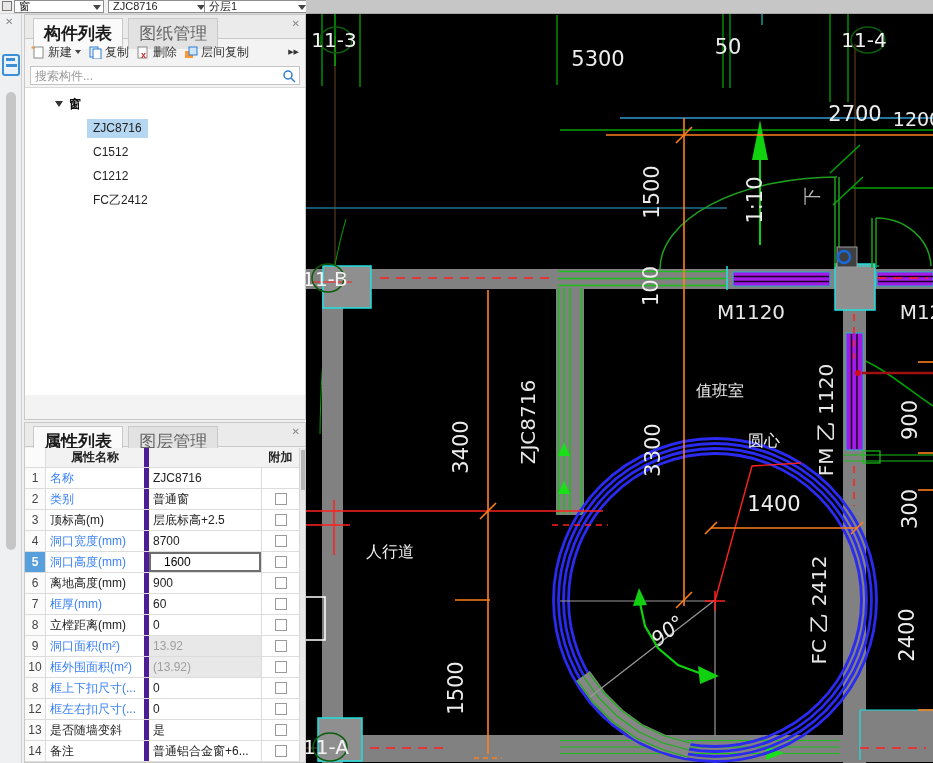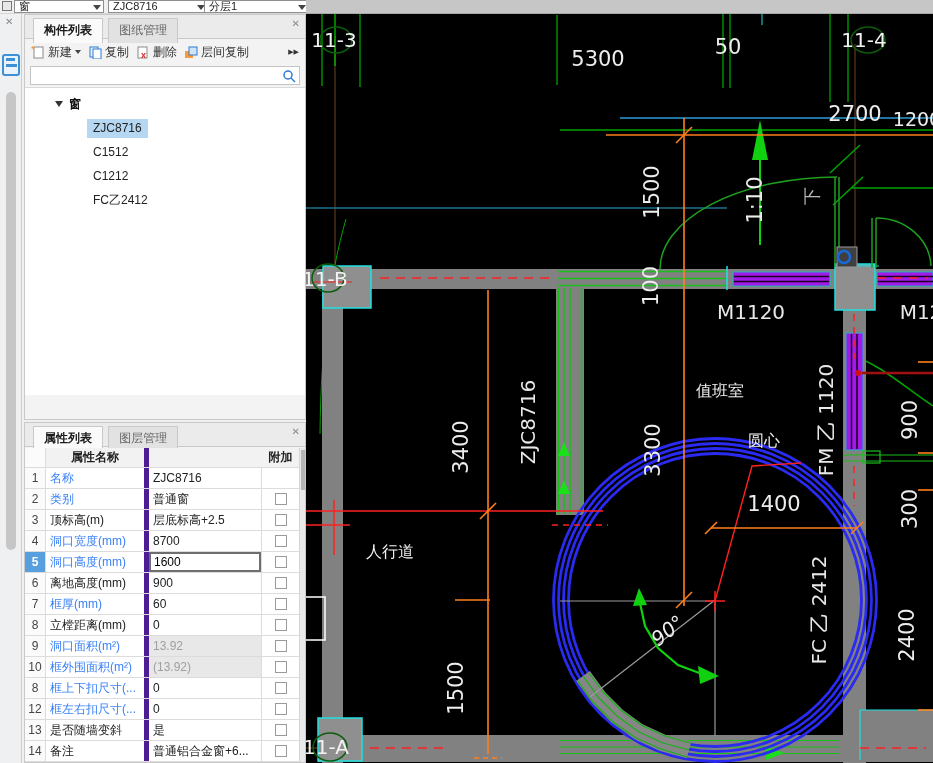--- a/index.html
+++ b/index.html
@@ -23,21 +23,21 @@
   .dock-icon .b1 { position:absolute; left:2px; top:2px; width:9px; height:3px; background:#3d8fd6; }
   .dock-icon .b2 { position:absolute; left:2px; top:8px; width:11px; height:3px; background:#3d8fd6; }
   .rail-thumb { position:absolute; left:6px; top:78px; width:10px; height:458px; background:#c6c6c6; border-radius:5px; }
 
   
   .panel { position:absolute; left:24px; width:282px; background:#f3f3f3; border:1px solid #c9c9c9; }
   #component-panel { top:14px; height:406px; }
   #property-panel  { top:422px; height:341px; }
   .panel-close { position:absolute; right:5px; top:3px; color:#8a8a8a; font-size:10px; }
   .tabs { height:24px; background:#ebebeb; border-bottom:1px solid #c9c9c9; padding-left:8px; padding-top:3px; }
-  .tab { display:inline-block; padding:3px 10px 4px 10px; font-size:12px; border:1px solid #c9c9c9; border-bottom:none; background:#e2e2e2; color:#666; margin-right:2px; }
+  .tab { display:inline-block; padding:3px 10px 4px 10px; font-size:17px; border:1px solid #c9c9c9; border-bottom:none; background:#e2e2e2; color:#666; margin-right:2px; }
   .tab.active { background:#fafafa; color:#1a1a1a; font-weight:bold; }
 
   
   .ctoolbar { height:26px; display:flex; align-items:center; padding-left:6px; background:#f3f3f3; white-space:nowrap; }
   .tool-btn { display:inline-flex; align-items:center; margin-right:7px; color:#333; }
   .tool-btn svg { margin-right:3px; }
   .dd-arr { width:0; height:0; border-left:3px solid transparent; border-right:3px solid transparent; border-top:4px solid #444; margin-left:3px; }
   .more-btn { margin-left:auto; margin-right:6px; font-size:7px; color:#333; letter-spacing:0px; }
   .search-wrap { position:relative; margin:1px 5px 2px 5px; height:19px; background:#fff; border:1px solid #c4c4c4; }
   .search-wrap input { width:100%; height:100%; border:none; outline:none; font-size:12px; padding:0 20px 0 4px; color:#333; background:transparent; }
@@ -60,21 +60,21 @@
   .c-num  { width:21px;  border-right:1px solid #dcdcdc; text-align:center; color:#444; background:#fbfbfb; flex:none; }
   .c-name { width:103px; border-right:5px solid #4c1d95; padding-left:4px; overflow:hidden; white-space:nowrap; flex:none; }
   .c-val  { width:113px; border-right:1px solid #dcdcdc; padding-left:4px; overflow:hidden; white-space:nowrap; flex:none; }
   .c-extra{ width:37px; flex:none; display:flex; align-items:center; justify-content:center; }
   .hdr .c-name, .hdr .c-extra { justify-content:center; text-align:center; padding-left:0; }
   .hdr .c-val { background:linear-gradient(#7db9e8,#4b94d6); color:#fff; text-align:left; padding-left:8px;margin-top:36px; }
   .link { color:#3b82f6; }
   .ro { background:#e8e8e8; color:#9f9f9f; }
   .c-num.sel { background:#58a0dd; color:#fff; font-weight:bold; }
   .c-val.edit { padding:0; }
-  .c-val.edit input { width:100%; height:100%; border:2px solid #6e6e6e; font-size:12px; padding-left:3px; outline:none; font-family:inherit; }
+  .c-val.edit input { width:100%; height:100%; border:2px solid #6e6e6e; font-size:12px; padding-left:13px; outline:none; font-family:inherit; }
   .cb { width:12px; height:12px; border:1px solid #9a9a9a; background:#fff; }
   .pscroll { position:absolute; right:0; top:25px; bottom:0; width:6px; background:#e9e9e9; border-left:1px solid #d5d5d5; }
   .pscroll .thumb { position:absolute; left:1px; top:2px; width:4px; height:40px; background:#b5b5b5; }
 
   
   #drawing { position:absolute; left:306px; top:14px; width:646px; height:749px; background:#000; }
   text.dim   { fill:#ededed; font-size:21px; font-family:"DejaVu Sans",sans-serif; }
   text.dims  { fill:#ededed; font-size:19px; font-family:"DejaVu Sans",sans-serif; }
   text.gridlbl { fill:#f2f2f2; font-size:20px; font-family:"DejaVu Sans",sans-serif; }
   text.cn    { fill:#f0f0f0; font-size:16px; font-family:"DejaVu Sans",sans-serif; }
@@ -143,20 +143,21 @@
     <span class="tool-btn">
       <svg width="14" height="14">
         <rect x="1" y="6" width="8" height="7" fill="#ff9933"></rect>
         <rect x="5" y="2" width="8" height="8" fill="#cfe4f7" stroke="#2d7dd2"></rect>
       </svg>
       <span>层间复制</span>
     </span>
     <span class="more-btn">▶▶</span>
   </div>
   <div class="search-wrap">
+    <input type="text" placeholder="搜索构件..." style="">
     <svg class="search-ico" width="14" height="14">
       <circle cx="6" cy="6" r="4" fill="none" stroke="#2d7dd2" stroke-width="1.5"></circle>
       <line x1="9" y1="9" x2="13" y2="13" stroke="#2d7dd2" stroke-width="1.5"></line>
     </svg>
   </div>
   <div class="tree">
     <div class="tree-row tree-root">
       <span class="tree-exp"></span>
       <span>窗</span>
     </div>

